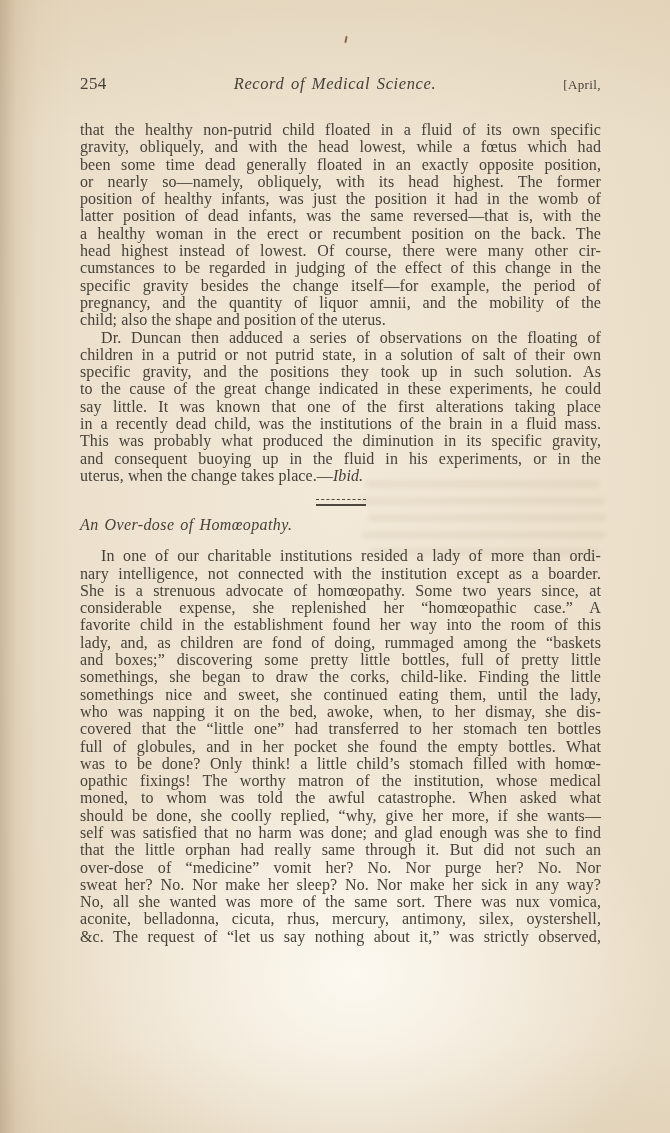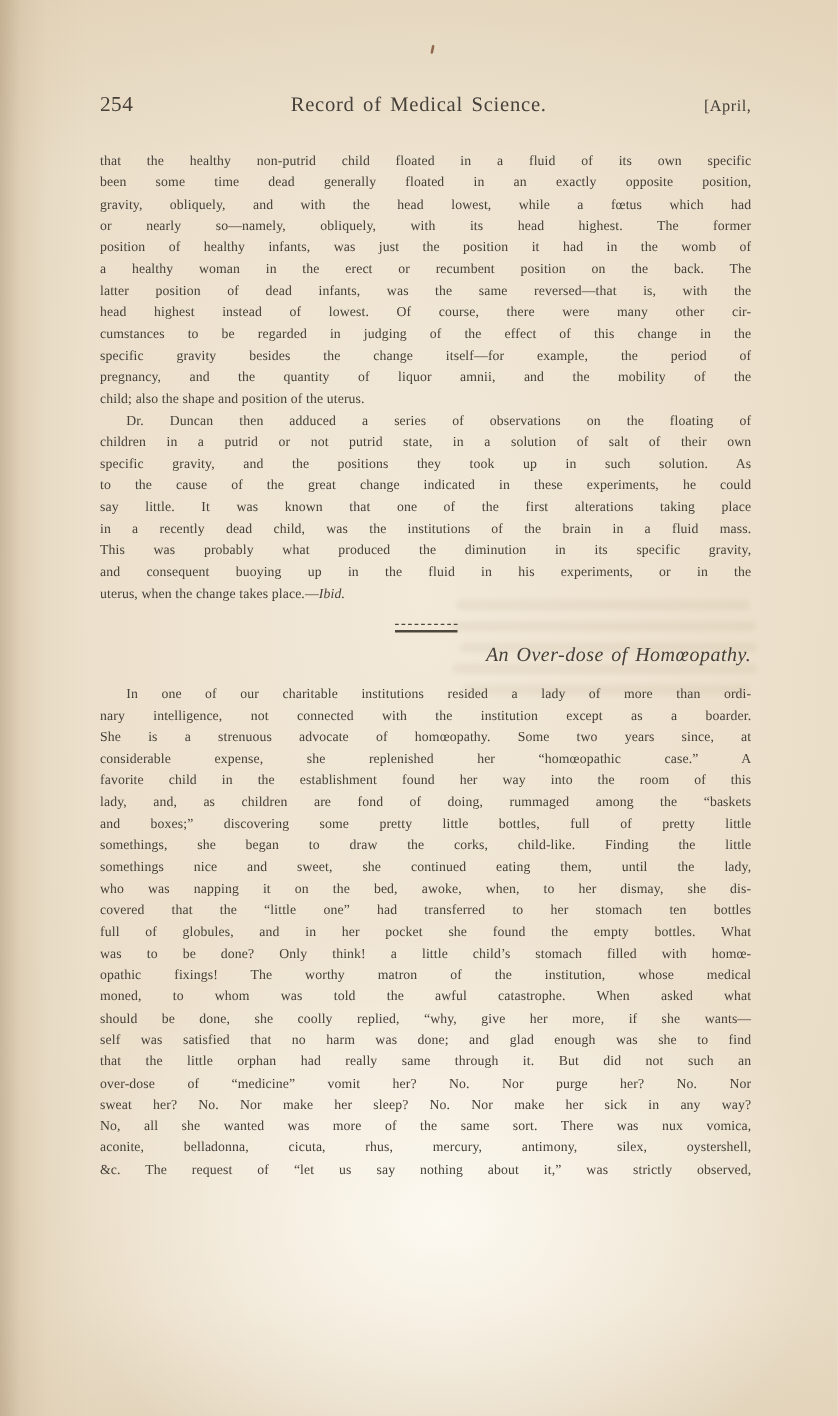--- a/index.html
+++ b/index.html
@@ -26,47 +26,48 @@
     margin-top: 74px;
     display: flex;
     align-items: baseline;
     justify-content: space-between;
     font-size: 16.5px;
     letter-spacing: 0.4px;
     gap: 44px;
   }
   .page-number { font-size: 17px; }
   .running-title {
+    font-style: italic;
     letter-spacing: 0.6px;
     word-spacing: 2px;
   }
   .issue-date { font-size: 13px; }
   .body-text { margin-top: 27px; }
   .article { }
   .paragraph { }
   .line {
-    font-size: 11px;
+    font-size: 16px;
     line-height: 17.3px;
     height: 17.3px;
     text-align: justify;
     text-align-last: justify;
     white-space: nowrap;
     letter-spacing: 0.1px;
   }
   .line.end { text-align-last: left; white-space: normal; }
   .line.indent { padding-left: 21px; }
   .section-divider {
     width: 50px;
     margin: 15px auto 9px auto;
     height: 4px;
     border-top: 1px dashed #4c463d;
     border-bottom: 2px solid #4c463d;
   }
   .article-heading {
-    text-align: right;
+    text-align: left;
     font-style: italic;
     font-size: 16px;
     line-height: 20px;
     letter-spacing: 0.4px;
     word-spacing: 1.5px;
     margin-bottom: 12px;
   }
   .speck {
     position: absolute;
     left: 345px; top: 36px;
@@ -101,26 +102,26 @@
     <span class="page-number">254</span>
     <span class="running-title">Record of Medical Science.</span>
     <span class="issue-date">[April,</span>
   </div>
 
   <div class="body-text">
 
     <div class="article">
         <div class="paragraph">
           <div class="line">that the healthy non-putrid child floated in a fluid of its own specific</div>
+          <div class="line">gravity, obliquely, and with the head lowest, while a fœtus which had</div>
           <div class="line">been some time dead generally floated in an exactly opposite position,</div>
-          <div class="line">gravity, obliquely, and with the head lowest, while a fœtus which had</div>
           <div class="line">or nearly so—namely, obliquely, with its head highest. The former</div>
           <div class="line">position of healthy infants, was just the position it had in the womb of</div>
+          <div class="line">latter position of dead infants, was the same reversed—that is, with the</div>
           <div class="line">a healthy woman in the erect or recumbent position on the back. The</div>
-          <div class="line">latter position of dead infants, was the same reversed—that is, with the</div>
           <div class="line">head highest instead of lowest. Of course, there were many other cir-</div>
           <div class="line">cumstances to be regarded in judging of the effect of this change in the</div>
           <div class="line">specific gravity besides the change itself—for example, the period of</div>
           <div class="line">pregnancy, and the quantity of liquor amnii, and the mobility of the</div>
           <div class="line end">child; also the shape and position of the uterus.</div>
         </div>
         <div class="paragraph">
           <div class="line indent">Dr. Duncan then adduced a series of observations on the floating of</div>
           <div class="line">children in a putrid or not putrid state, in a solution of salt of their own</div>
           <div class="line">specific gravity, and the positions they took up in such solution. As</div>

